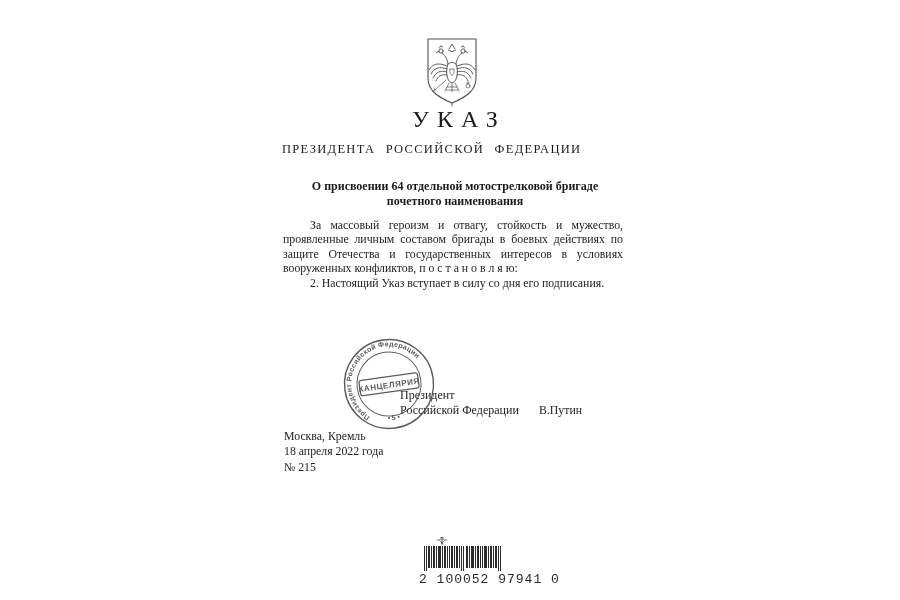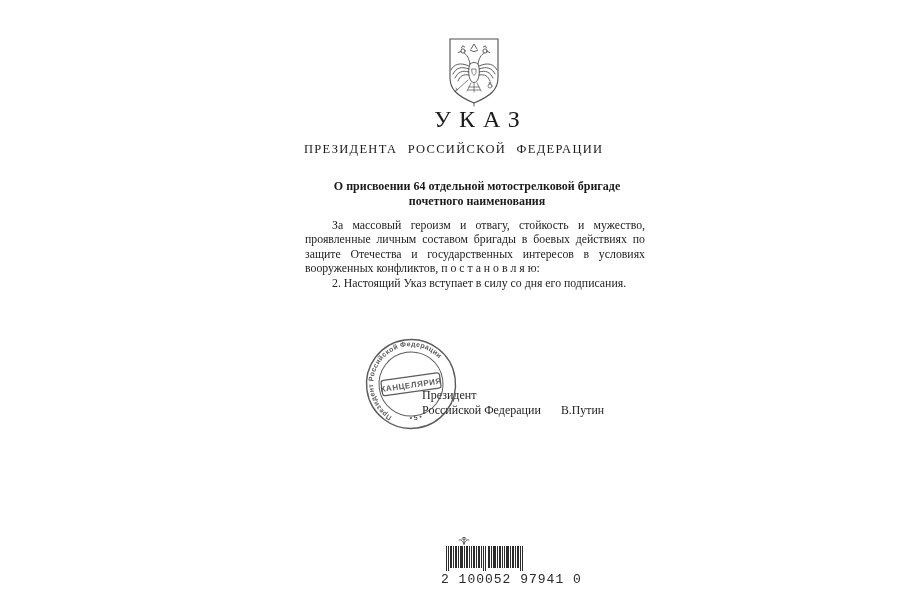--- a/index.html
+++ b/index.html
@@ -1,20 +1,19 @@
 <!DOCTYPE html>
 <html><head>
 <meta charset="utf-8">
 <style>
   html,body { margin:0; padding:0; background:#ffffff; }
   .screen {
     position:relative; width:876px; height:600px; background:#ffffff;
     overflow:hidden; font-family:"Liberation Serif","DejaVu Serif",serif;
     color:#222222;
-    margin-left:22px;
   }
   .abs { position:absolute; }
 
   .arms { left:423px; top:37px; }
 
   .decree-title {
     left:282px; top:106px; width:346px; text-align:center;
     font-size:24px; letter-spacing:8px; text-indent:8px; color:#1c1c1c;
   }
   .decree-subtitle {
@@ -117,20 +116,25 @@
       <text font-size="7" font-weight="bold" letter-spacing="0.3">
         <textPath href="#ringPath" startOffset="2">Президент Российской Федерации</textPath>
       </text>
       <text font-size="7" font-weight="bold" text-anchor="middle">
         <textPath href="#botPath" startOffset="50%">• 5 •</textPath>
       </text>
       <text x="48" y="51.8" text-anchor="middle" font-size="8" font-weight="bold" letter-spacing="0.6">КАНЦЕЛЯРИЯ</text>
     </g>
   </svg>
 
+  <div class="abs footer-block">
+    <div>Москва, Кремль</div>
+    <div>18 апреля 2022 года</div>
+    <div>№ 215</div>
+  </div>
 
   <div class="abs barcode-wrap">
     <svg class="mini-eagle" width="14" height="9" viewBox="0 0 14 9" fill="none" stroke="#3a3a3a" stroke-width="0.8" stroke-linecap="round">
       <path d="M7,8 C6,5 4,3 2,4 M7,8 C8,5 10,3 12,4 M7,8 V3 M5,3 h4 M6,1.5 h2"></path>
     </svg>
     <svg class="barcode-svg" width="78" height="25" viewBox="0 0 78 25" fill="#2b2b2b">
       <rect x="0" y="0" width="1" height="25"></rect>
         <rect x="2" y="0" width="1" height="25"></rect>
       <rect x="4" y="0" width="2" height="22"></rect>
         <rect x="7" y="0" width="1" height="22"></rect>

